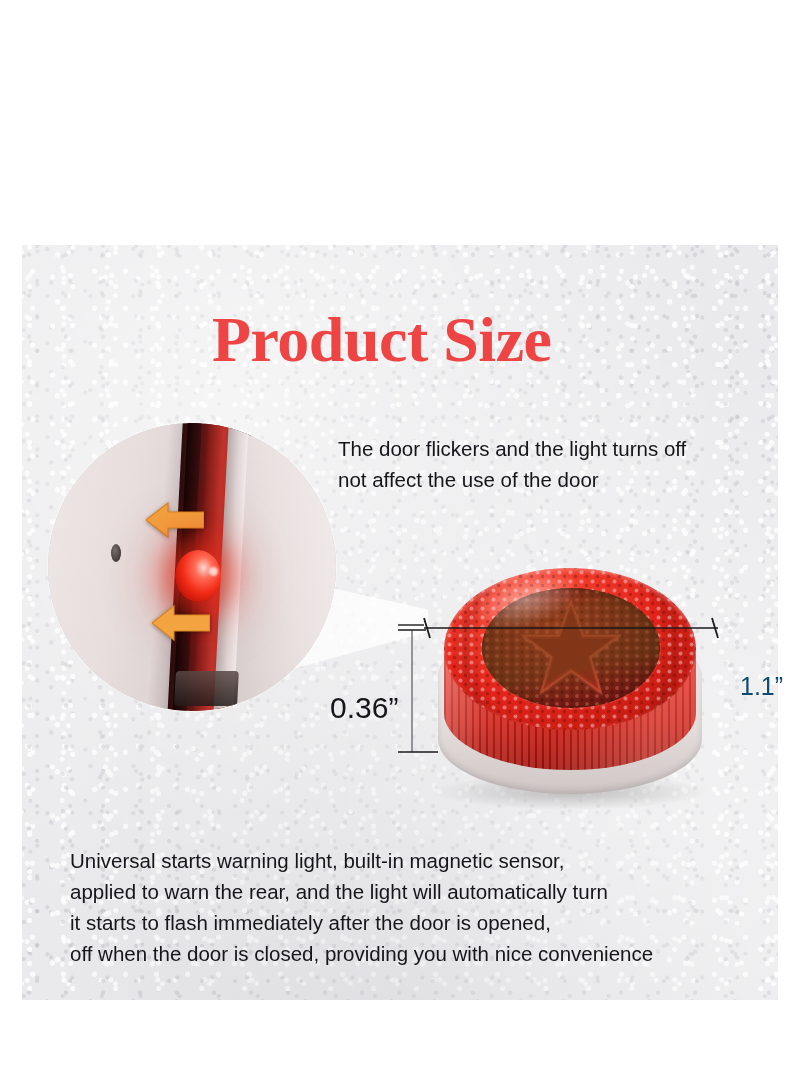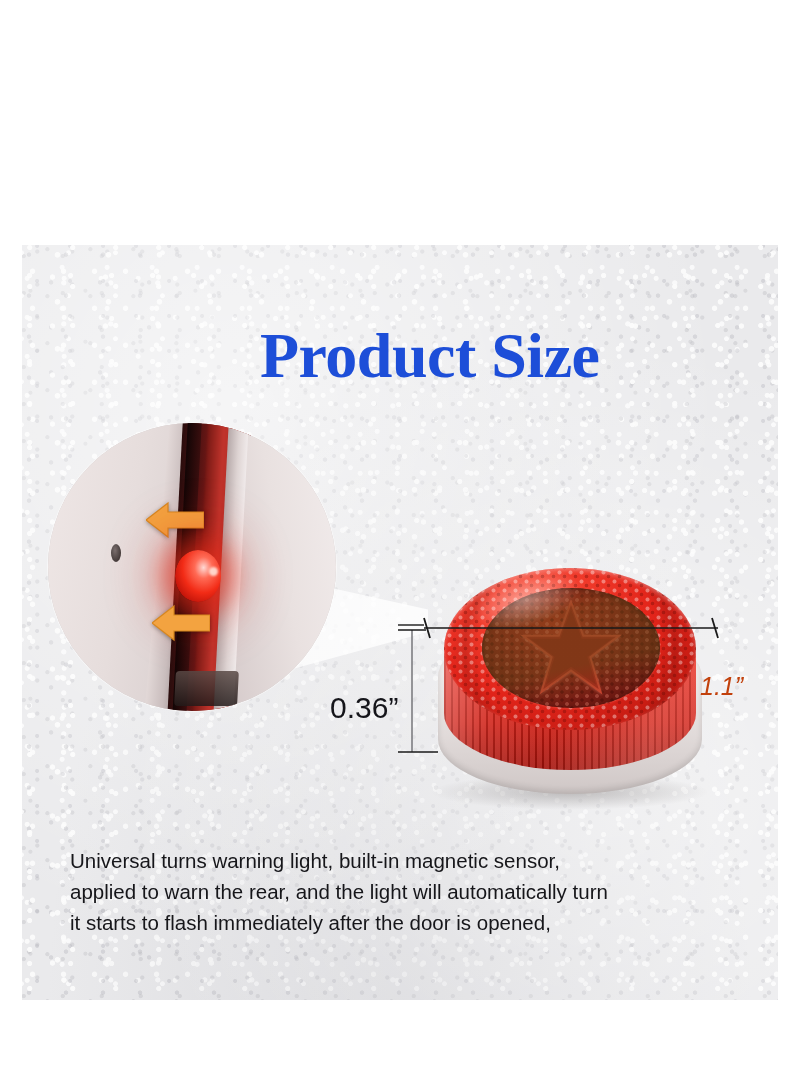--- a/index.html
+++ b/index.html
@@ -46,29 +46,28 @@
   #texture2{
     position:absolute;inset:-40px;
     background-image:
       radial-gradient(ellipse at 30% 25%, rgba(255,255,255,.55) 0%, rgba(0,0,0,0) 60%),
       radial-gradient(ellipse at 75% 70%, rgba(255,255,255,.45) 0%, rgba(0,0,0,0) 55%),
       radial-gradient(ellipse at 50% 100%, rgba(160,160,168,.22) 0%, rgba(0,0,0,0) 60%);
   }
 
   
   #title{
-    position:absolute;left:212px;top:324px;
+    position:absolute;left:212px;top:308px;
     font-family:"Liberation Serif", serif;
     font-weight:bold;
     font-size:64px;
     line-height:1;
     letter-spacing:-0.5px;
-    color:#1d4ed8;
+    color:#ef4444;
     white-space:nowrap;
-    margin-left:48px;
   }
 
   
   #top-copy{
     position:absolute;left:338px;top:433px;width:420px;
     font-size:20.5px;line-height:31px;color:#16161a;
   }
   #top-copy div{white-space:nowrap;}
 
   
@@ -238,22 +237,22 @@
     background:linear-gradient(168deg, rgba(92,78,20,.0) 0%, rgba(96,80,22,.42) 26%, rgba(96,80,22,.42) 62%, rgba(96,80,22,0) 84%);
   }
 
   
   #dims{position:absolute;left:0;top:0;width:800px;height:1092px;pointer-events:none;}
   #label-height{
     position:absolute;left:330px;top:691px;
     font-size:30px;color:#15151a;white-space:nowrap;
   }
   #label-width{
-    position:absolute;left:700px;top:672px;
-    font-size:25px;color:#c2410c;white-space:nowrap;font-style:italic;
+    position:absolute;left:740px;top:672px;
+    font-size:25px;color:#0c4a6e;white-space:nowrap;
   }
 </style>
 </head>
 <body>
 
 <div id="content-panel">
   <div id="texture"></div>
   <div id="texture2"></div>
 </div>
 
@@ -315,19 +314,22 @@
     <line x1="398" y1="752" x2="438" y2="752" stroke="#1a1a1a" stroke-width="1.5"></line>
   </g>
 </svg>
 
 <div id="label-height">0.36”</div>
 <div id="label-width">1.1”</div>
 
 <div id="title">Product Size</div>
 
 <div id="top-copy">
+  <div>The door flickers and the light turns off</div>
+  <div>not affect the use of the door</div>
 </div>
 
 <div id="bottom-copy">
-  <div>Universal turns warning light, built-in magnetic sensor,</div>
+  <div>Universal starts warning light, built-in magnetic sensor,</div>
   <div>applied to warn the rear, and the light will automatically turn</div>
   <div>it starts to flash immediately after the door is opened,</div>
+  <div>off when the door is closed, providing you with nice convenience</div>
 </div>
 
 </body></html>

